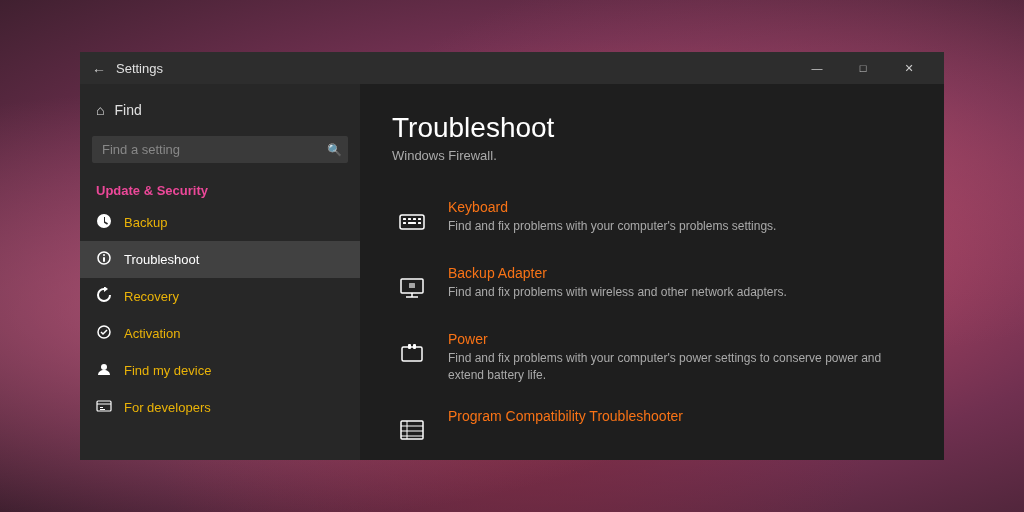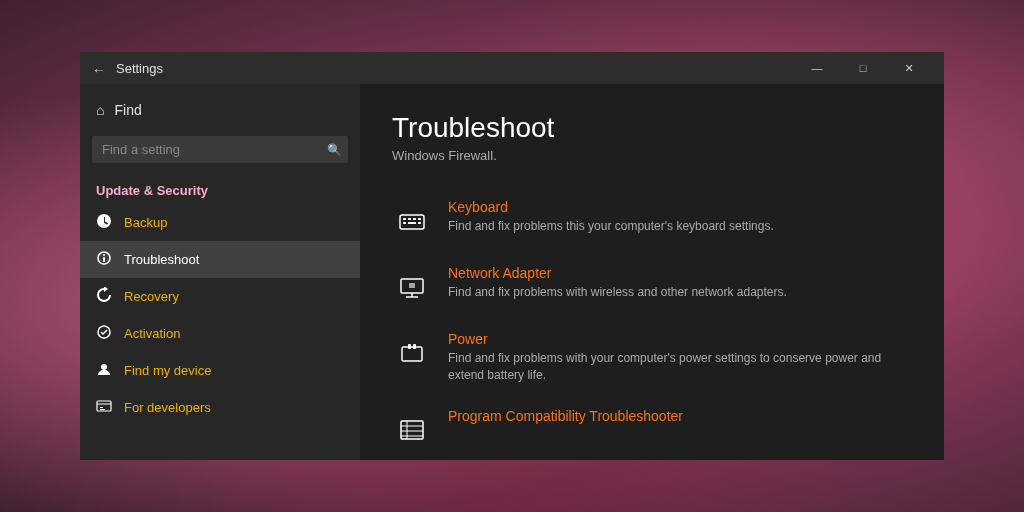--- a/index.html
+++ b/index.html
@@ -126,21 +126,21 @@
     .search-icon-btn {
       position: absolute;
       right: 6px;
       top: 50%;
       transform: translateY(-50%);
       color: #aaa;
       font-size: 12px;
     }
 
     .sidebar-section-title {
-      color: #f9a8d4;
+      color: #ec4899;
       font-size: 13px;
       font-weight: 700;
       padding: 12px 16px 6px 16px;
     }
 
     .sidebar-item {
       display: flex;
       align-items: center;
       padding: 9px 16px;
       color: #eab308;
@@ -321,35 +321,35 @@
             <rect x="10" y="11" width="3" height="2" rx="0.5" fill="white"></rect>
             <rect x="15" y="11" width="3" height="2" rx="0.5" fill="white"></rect>
             <rect x="20" y="11" width="3" height="2" rx="0.5" fill="white"></rect>
             <rect x="5" y="15" width="3" height="2" rx="0.5" fill="white"></rect>
             <rect x="10" y="15" width="8" height="2" rx="0.5" fill="white"></rect>
             <rect x="20" y="15" width="3" height="2" rx="0.5" fill="white"></rect>
           </svg>
         </div>
         <div class="item-content">
           <div class="item-title">Keyboard</div>
-          <div class="item-desc">Find and fix problems this your computer's keyboard settings.</div>
+          <div class="item-desc">Find and fix problems with your computer's problems settings.</div>
         </div>
       </div>
 
       <div class="troubleshoot-item">
         <div class="item-icon-box">
           <svg viewBox="0 0 28 28" fill="white">
             <rect x="3" y="6" width="22" height="14" rx="1" stroke="white" stroke-width="1.5" fill="none"></rect>
             <line x1="14" y1="20" x2="14" y2="24" stroke="white" stroke-width="1.5"></line>
             <line x1="8" y1="24" x2="20" y2="24" stroke="white" stroke-width="1.5"></line>
             <rect x="11" y="10" width="6" height="5" rx="0.5" fill="white" opacity="0.6"></rect>
           </svg>
         </div>
         <div class="item-content">
-          <div class="item-title">Network Adapter</div>
+          <div class="item-title">Backup Adapter</div>
           <div class="item-desc">Find and fix problems with wireless and other network adapters.</div>
         </div>
       </div>
 
       <div class="troubleshoot-item">
         <div class="item-icon-box">
           <svg viewBox="0 0 28 28" fill="white">
             <rect x="4" y="8" width="20" height="14" rx="1.5" stroke="white" stroke-width="1.5" fill="none"></rect>
             <rect x="10" y="5" width="3" height="5" rx="1" fill="white"></rect>
             <rect x="15" y="5" width="3" height="5" rx="1" fill="white"></rect>

